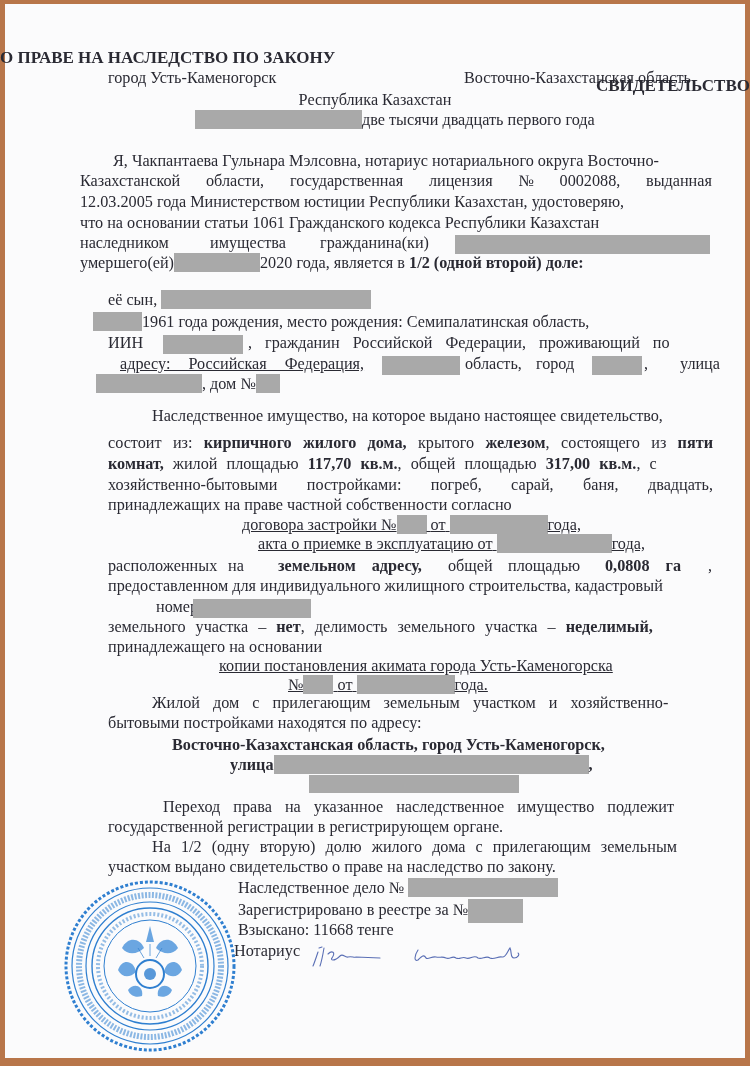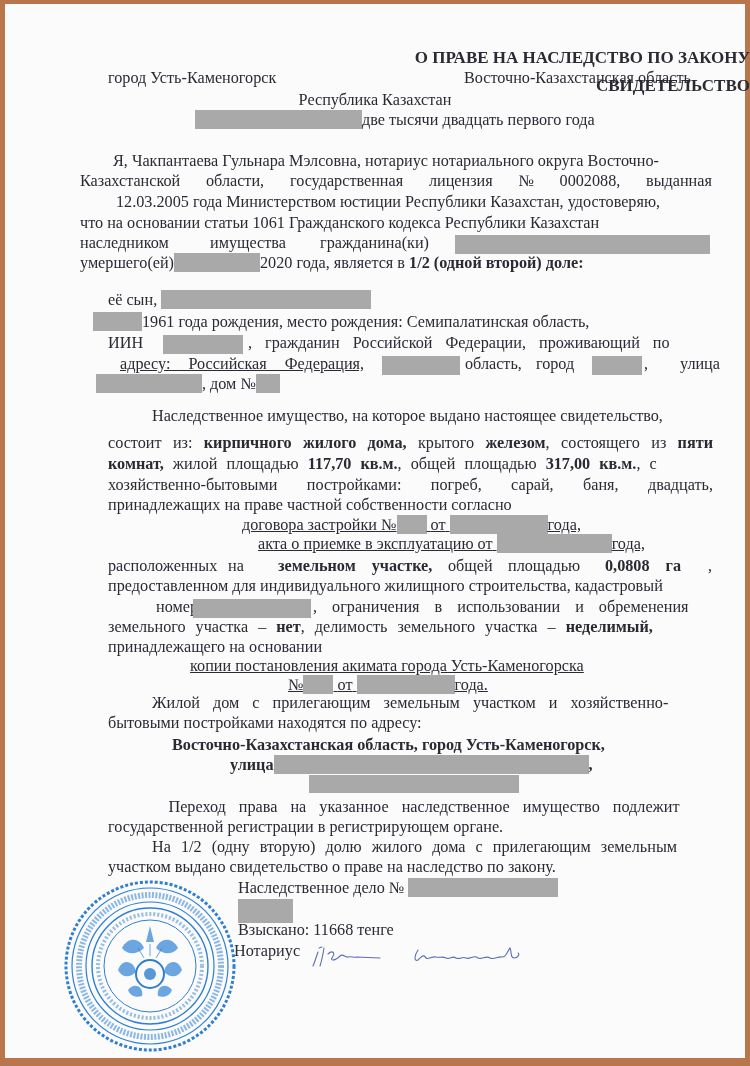--- a/index.html
+++ b/index.html
@@ -16,40 +16,40 @@
   .sig{position:absolute;left:310px;top:942px;width:230px;height:30px;}
 </style>
 </head>
 <body>
 
 <div class="paper"></div>
 
 <div class="doc">
 
   <div class="line title" style="left:0;width:750px;text-align:right;top:28px;margin-top:48px;">СВИДЕТЕЛЬСТВО</div>
-  <div class="line title" style="left:0;width:750px;text-align:right;top:48px;">О ПРАВЕ НА НАСЛЕДСТВО ПО ЗАКОНУ</div>
+  <div class="line title" style="left:0;width:750px;text-align:left;top:48px;">О ПРАВЕ НА НАСЛЕДСТВО ПО ЗАКОНУ</div>
 
   <div class="line" style="left:108px;top:68px;">город Усть-Каменогорск</div>
   <div class="line" style="left:464px;top:68px;">Восточно-Казахстанская область</div>
   <div class="line" style="left:0;width:750px;text-align:center;top:90px;">Республика Казахстан</div>
   <div class="line" style="left:195px;top:110px;">
     <span class="red" style="width:167px;"></span><span>две тысячи двадцать первого года</span>
   </div>
 
   <div class="line" style="left:113px;top:151px;width:600px;">Я, Чакпантаева Гульнара Мэлсовна, нотариус нотариального округа Восточно-</div>
   <div class="line just" style="left:80px;top:171px;width:632px;">
     <span>Казахстанской</span>
     <span>области,</span>
     <span>государственная</span>
     <span>лицензия</span>
     <span>№</span>
     <span>0002088,</span>
     <span>выданная</span>
   </div>
-  <div class="line" style="left:80px;top:192px;margin-left:36px;">12.03.2005 года Министерством юстиции Республики Казахстан, удостоверяю,</div>
+  <div class="line" style="left:80px;top:192px;">12.03.2005 года Министерством юстиции Республики Казахстан, удостоверяю,</div>
   <div class="line" style="left:80px;top:213px;">что на основании статьи 1061 Гражданского кодекса Республики Казахстан</div>
   <div class="line" style="left:80px;top:233px;width:632px;">
     <span style="position:absolute;left:0;">наследником</span>
     <span style="position:absolute;left:130px;">имущества</span>
     <span style="position:absolute;left:240px;">гражданина(ки)</span>
     <span class="red" style="position:absolute;left:375px;top:2px;width:255px;"></span>
   </div>
   <div class="line" style="left:80px;top:253px;">
     <span>умершего(ей)</span><span class="red" style="width:86px;"></span><span>2020 года, является в </span><span class="b">1/2 (одной второй) доле:</span>
   </div>
@@ -95,59 +95,58 @@
   <div class="line" style="left:108px;top:495px;">принадлежащих на праве частной собственности согласно</div>
   <div class="line u" style="left:242px;top:515px;">
     <span>договора застройки №</span><span class="red" style="width:30px;"></span> <span>от</span> <span class="red" style="width:98px;"></span><span>года,</span>
   </div>
   <div class="line u" style="left:258px;top:534px;">
     <span>акта о приемке в эксплуатацию от</span> <span class="red" style="width:115px;"></span><span>года,</span>
   </div>
   <div class="line" style="left:108px;top:556px;width:605px;">
     <span style="position:absolute;left:0;">расположенных</span>
     <span style="position:absolute;left:120px;">на</span>
-    <span class="b" style="position:absolute;left:170px;word-spacing:12px;">земельном участке,</span>
+    <span class="b" style="position:absolute;left:170px;word-spacing:12px;">земельном адресу,</span>
     <span style="position:absolute;left:340px;">общей</span>
     <span style="position:absolute;left:400px;">площадью</span>
     <span class="b" style="position:absolute;left:497px;word-spacing:12px;">0,0808 га</span>
       <span style="position:absolute;left:600px;">,</span>
   </div>
   <div class="line" style="left:108px;top:576px;">предоставленном для индивидуального жилищного строительства, кадастровый</div>
   <div class="line" style="left:108px;top:597px;width:605px;">
     <span style="word-spacing:8px;margin-left:48px;">номер №</span>
     <span class="red" style="position:absolute;left:85px;top:2px;width:118px;"></span>
-    <span style="position:absolute;left:205px;word-spacing:11px;">, ограничения в использовании и обременения</span>
   </div>
   <div class="line" style="left:108px;top:617px;width:605px;word-spacing:6px;">
     <span>земельного участка – </span><span class="b">нет</span><span>, делимость земельного участка – </span><span class="b">неделимый</span><span class="b">,</span>
   </div>
   <div class="line" style="left:108px;top:637px;">принадлежащего на основании</div>
-  <div class="line u" style="left:190px;top:656px;">копии постановления акимата города Усть-Каменогорска</div>
+  <div class="line u" style="left:219px;top:656px;">копии постановления акимата города Усть-Каменогорска</div>
   <div class="line u" style="left:288px;top:675px;">
     <span>№</span><span class="red" style="width:30px;"></span> <span>от</span> <span class="red" style="width:98px;"></span><span>года.</span>
   </div>
 
   <div class="line" style="left:152px;top:693px;width:560px;word-spacing:9px;">Жилой дом с прилегающим земельным участком и хозяйственно-</div>
   <div class="line" style="left:108px;top:713px;">бытовыми постройками находятся по адресу:</div>
   <div class="line b" style="left:172px;top:735px;">Восточно-Казахстанская область, город Усть-Каменогорск,</div>
   <div class="line b" style="left:230px;top:755px;">
     <span>улица</span><span class="red" style="width:315px;"></span><span>,</span>
   </div>
   <span class="red" style="position:absolute;left:309px;top:775px;width:210px;height:18px;"></span>
 
-  <div class="line" style="left:144px;top:797px;width:560px;word-spacing:9px;text-align:center;">Переход права на указанное наследственное имущество подлежит</div>
+  <div class="line" style="left:163px;top:797px;width:560px;word-spacing:9px;">Переход права на указанное наследственное имущество подлежит</div>
   <div class="line" style="left:108px;top:817px;">государственной регистрации в регистрирующем органе.</div>
   <div class="line" style="left:152px;top:837px;width:560px;word-spacing:6px;">На 1/2 (одну вторую) долю жилого дома с прилегающим земельным</div>
   <div class="line" style="left:108px;top:857px;">участком выдано свидетельство о праве на наследство по закону.</div>
 
   <div class="line" style="left:238px;top:878px;">
     <span>Наследственное дело №</span> <span class="red" style="width:150px;"></span>
   </div>
   <div class="line" style="left:238px;top:899px;">
-    <span class="red" style="width:55px;height:24px;vertical-align:-8px;"></span>
+    <span>Зарегистрировано в реестре за №</span><span class="red" style="width:55px;height:24px;vertical-align:-8px;"></span>
   </div>
   <div class="line" style="left:238px;top:920px;">Взыскано: 11668 тенге</div>
   <div class="line" style="left:222px;top:941px;margin-left:12px;">Нотариус</div>
 
   <svg class="sig" viewBox="0 0 230 30">
     <g fill="none" stroke="#5a6fb5" stroke-width="1.1" stroke-linecap="round">
       <path d="M8 10 C 6 16, 4 22, 3 24 M9 6 L12 5 M14 6 C 13 12, 12 18, 10 24"></path>
       <path d="M18 12 C 22 8, 26 10, 22 16 C 20 18, 24 20, 30 14 C 33 11, 35 16, 38 15 C 42 14, 44 16, 46 15 L 70 16"></path>
       <path d="M108 8 C 104 14, 104 20, 108 18 C 112 14, 114 12, 116 16 C 118 18, 122 14, 126 15 C 130 16, 132 14, 136 16 C 140 18, 142 13, 146 16 C 150 18, 152 14, 156 16 C 160 18, 164 12, 168 16 C 172 18, 176 13, 180 16 C 184 18, 188 14, 192 15 C 196 16, 198 8, 200 6 C 202 10, 200 16, 204 16 C 208 16, 210 12, 208 11"></path>
     </g>

